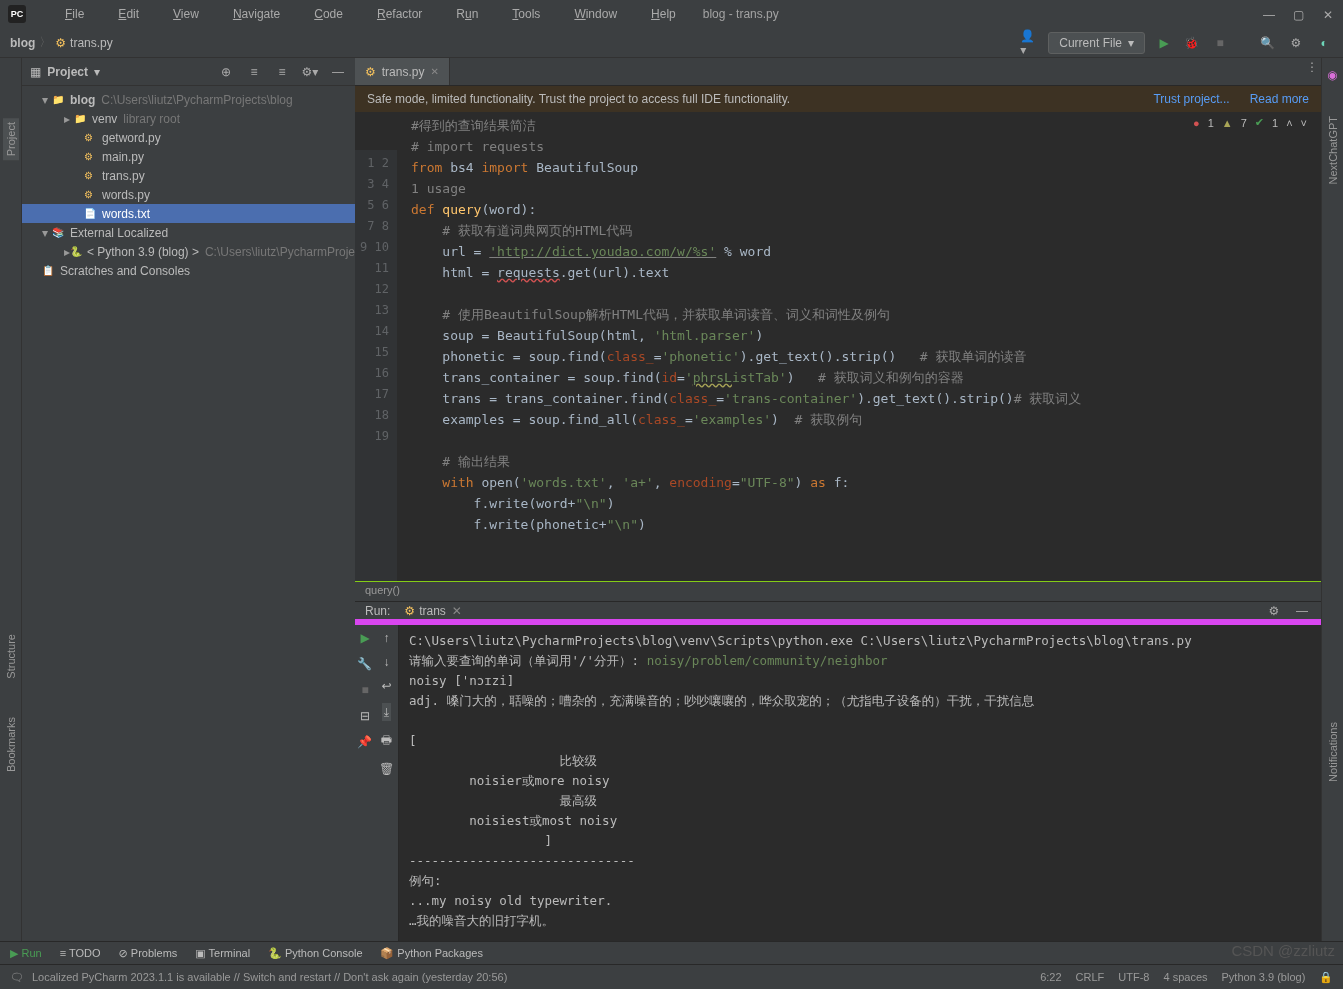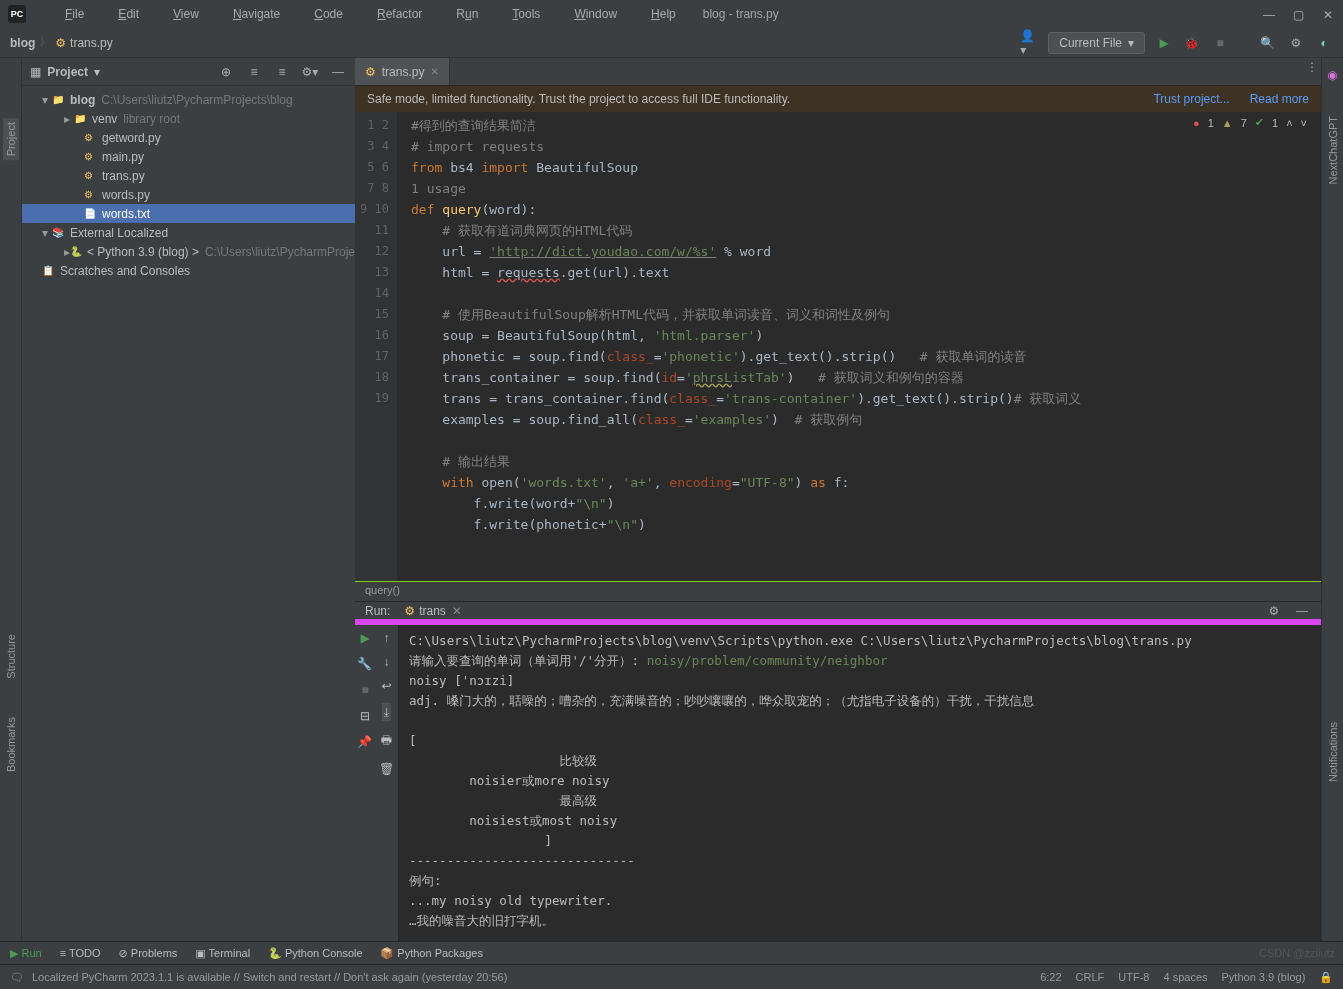--- a/index.html
+++ b/index.html
@@ -33,41 +33,41 @@
 .file-icon { width:14px; margin-right:4px; font-size:10px; }
 .tree-row .hint { color:#777; margin-left:6px; }
 .editor-area { flex:1; display:flex; flex-direction:column; background:#2b2b2b; min-width:0; }
 .tabs { height:28px; display:flex; background:#3c3f41; border-bottom:1px solid #282828;}
 .tab { display:flex; align-items:center; padding:0 10px; background:#4e5254; border-right:1px solid #323232; gap:6px;}
 .tab .close{ color:#888; font-size:10px;}
 .banner { background:#3d3223; color:#bbb; padding:6px 12px; display:flex; align-items:center; font-size:12px;}
 .banner .links { margin-left:auto; display:flex; gap:20px; }
 .banner .links span { color:#589df6; cursor:pointer; }
 .code-area { flex:1; display:flex; overflow:hidden; position:relative; }
-.gutter-nums { width:42px; background:#313335; color:#606366; text-align:right; padding:3px 8px 0 0; font-family:"Consolas",monospace; font-size:12px; line-height:21px;}
+.gutter-nums { width:42px; background:#313335; color:#606366; text-align:right; padding:3px 8px 0 0; font-family:"Consolas",monospace; font-size:12px; line-height:21px;margin-top:38px;}
 .code { flex:1; padding:3px 0 0 14px; font-family:"Consolas",monospace; font-size:13px; line-height:21px; white-space:pre; color:#a9b7c6; overflow:auto;}
 .c-kw{color:#cc7832;} .c-str{color:#6a8759;} .c-com{color:#808080;} .c-fn{color:#ffc66d;} .c-kwarg{color:#aa4926;} .c-url{color:#6a8759; text-decoration:underline #808080;}
 .breadcrumb-bot { height:20px; background:#3c3f41; border-top:1px solid #84cc16; padding:2px 10px; font-size:11px; color:#999;}
 .inspections { position:absolute; top:4px; right:14px; display:flex; gap:8px; align-items:center; font-size:11px; z-index:5;}
 .insp-err{color:#d25252;} .insp-warn{color:#a9a557;} .insp-ok{color:#499c54;}
 .run-panel { height:340px; background:#2b2b2b; display:flex; flex-direction:column; }
 .run-header { height:24px; background:#3c3f41; display:flex; align-items:center; padding:0 10px; border-bottom:6px solid #d946ef; border-top:1px solid #282828;}
 .run-header .right { margin-left:auto; display:flex; gap:10px;}
 .run-body { flex:1; display:flex; overflow:hidden;}
 .run-left { width:20px; display:flex; flex-direction:column; align-items:center; padding-top:6px; gap:12px; background:#3c3f41;}
 .run-left2 { width:24px; display:flex; flex-direction:column; align-items:center; padding-top:6px; gap:10px; background:#3c3f41; border-right:1px solid #282828;}
 .run-out { flex:1; padding:6px 10px; font-family:"Consolas",monospace; font-size:12.5px; line-height:20px; white-space:pre; color:#bbb; overflow:auto;}
 .tool-strip { height:24px; background:#3c3f41; display:flex; align-items:center; padding:0 10px; gap:18px; border-top:1px solid #282828; border-bottom:1px solid #282828; font-size:11px;}
 .status-bar { height:24px; background:#3c3f41; display:flex; align-items:center; padding:0 10px; font-size:11px; color:#999;}
 .status-bar .right { margin-left:auto; display:flex; gap:14px;}
 .right-gutter { width:22px; background:#3c3f41; border-left:1px solid #323232; display:flex; flex-direction:column; align-items:center; padding-top:10px; gap:30px;}
 .play-green{color:#499c54;} .bug-green{color:#499c54;}
 .py-icon{color:#f7c35e;}
 .run-user-input{color:#6a8759;}
-.watermark{position:absolute; right:8px; bottom:30px; color:#555; font-size:11px; pointer-events:none;}
+.watermark{position:absolute; right:8px; bottom:30px; color:#555; font-size:15px; pointer-events:none;}
 </style>
 </head>
 <body>
 
 <div class="titlebar">
   <div class="logo">PC</div>
   <span class="menu-item"><u>F</u>ile</span>
   <span class="menu-item"><u>E</u>dit</span>
   <span class="menu-item"><u>V</u>iew</span>
   <span class="menu-item"><u>N</u>avigate</span>

